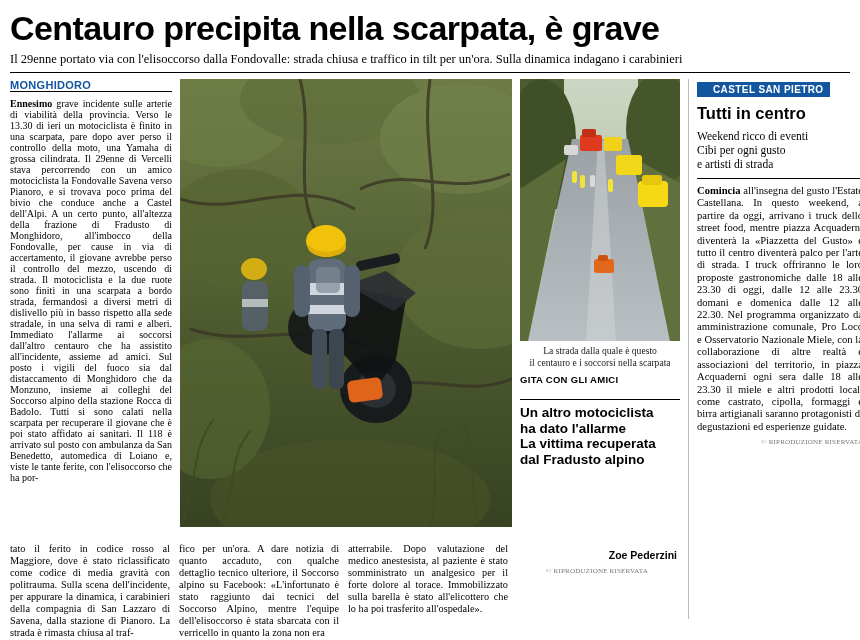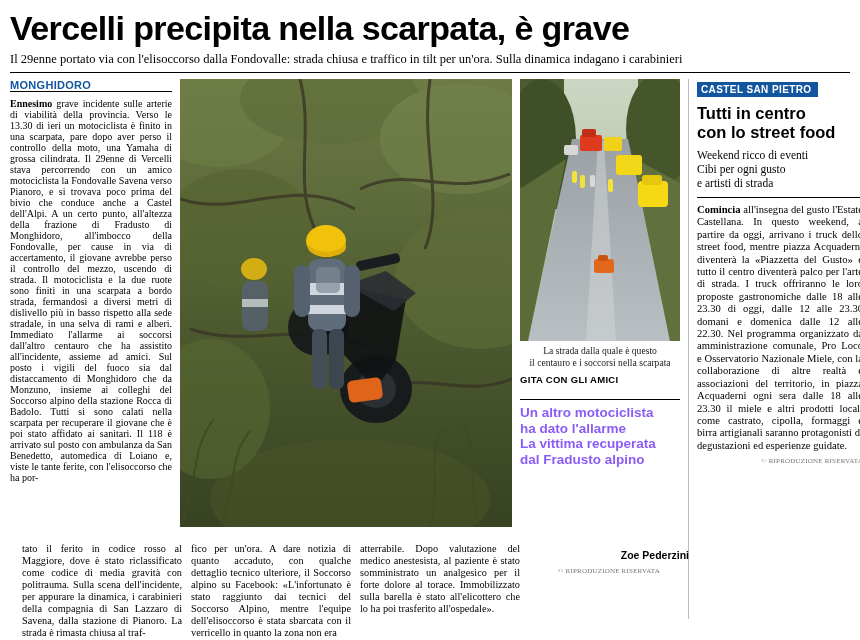--- a/index.html
+++ b/index.html
@@ -118,33 +118,33 @@
     letter-spacing: 0.3px;
     margin-top: 6px;
     border-bottom: 1px solid #000;
     padding-bottom: 14px;
   }
   .subtitle-blue {
     font-family: "Liberation Sans", sans-serif;
     font-weight: bold;
     font-size: 13.5px;
     line-height: 15.5px;
-    color: #8b5cf6;
+    color: #000000;
     margin: 5px 0 4px 0;
   }
   
   .badge {
     display: inline-block;
     background: #1356a0;
     color: #fff;
     font-family: "Liberation Sans", sans-serif;
     font-weight: bold;
     font-size: 10px;
     letter-spacing: 0.4px;
-    padding: 2px 6px 2px 4px;
+    padding: 2px 6px 2px 16px;
   }
   .right-title {
     font-family: "Liberation Sans", sans-serif;
     font-weight: bold;
     font-size: 16.5px;
     line-height: 19px;
     margin: 7px 0 6px 0;
   }
   .right-sub {
     font-size: 11.5px;
@@ -178,21 +178,21 @@
   .repro-center {
     font-size: 7px;
     color: #777;
     text-align: center;
     margin-top: 4px;
     letter-spacing: 0.2px;
   }
   
   .bottom-band {
     position: absolute;
-    left: 22px;
+    left: 10px;
     top: 543px;
     width: 672px;
     display: flex;
     gap: 9px;
   }
   .bcol {
     width: 160px;
     flex: 0 0 160px;
     font-size: 10.3px;
     line-height: 12.0px;
@@ -200,21 +200,21 @@
     hyphens: auto;
   }
   
   svg { display: block; }
 </style>
 </head>
 <body>
 
 <div class="page">
 
-  <h1 class="headline">Vercelli precipita nella scarpata, è grave</h1>
+  <h1 class="headline">Centauro precipita nella scarpata, è grave</h1>
   <div class="subhead">Il 29enne portato via con l'elisoccorso dalla Fondovalle: strada chiusa e traffico in tilt per un'ora. Sulla dinamica indagano i carabinieri</div>
   <div class="rule"></div>
 
   <div class="grid">
 
     <div class="col-left">
       <div class="kicker">MONGHIDORO</div>
       <div class="kicker-line"></div>
       <div class="body-text"><b>Ennesimo</b><span> grave incidente sulle arterie di viabilità della provincia. Verso le 13.30 di ieri un motociclista è finito in una scarpata, pare dopo aver perso il controllo della moto, una Yamaha di grossa cilindrata. Il 29enne di Vercelli stava percorrendo con un amico motociclista la Fondovalle Savena verso Pianoro, e si trovava poco prima del bivio che conduce anche a Castel dell'Alpi. A un certo punto, all'altezza della frazione di Fradusto di Monghidoro, all'imbocco della Fondovalle, per cause in via di accertamento, il giovane avrebbe perso il controllo del mezzo, uscendo di strada. Il motociclista e la due ruote sono finiti in una scarpata a bordo strada, fermandosi a diversi metri di dislivello più in basso rispetto alla sede stradale, in una selva di rami e alberi. Immediato l'allarme ai soccorsi dall'altro centauro che ha assistito all'incidente, assieme ad amici. Sul posto i vigili del fuoco sia dal distaccamento di Monghidoro che da Monzuno, insieme ai colleghi del Soccorso alpino della stazione Rocca di Badolo. Tutti si sono calati nella scarpata per recuperare il giovane che è poi stato affidato ai sanitari. Il 118 è arrivato sul posto con ambulanza da San Benedetto, automedica di Loiano e, viste le tante ferite, con l'elisoccorso che ha por-</span></div>
     </div>
@@ -352,21 +352,20 @@
         <span>ha dato l'allarme</span><br>
         <span>La vittima recuperata</span><br>
         <span>dal Fradusto alpino</span>
       </div>
     </div>
 
     <div class="col-right">
       <div class="badge">CASTEL SAN PIETRO</div>
       <div class="right-title">
         <span>Tutti in centro</span><br>
-        <span>con lo street food</span>
       </div>
       <div class="right-sub">
         <span>Weekend ricco di eventi</span><br>
         <span>Cibi per ogni gusto</span><br>
         <span>e artisti di strada</span>
       </div>
       <div class="right-rule"></div>
       <div class="right-body"><b>Comincia</b><span> all'insegna del gusto l'Estate Castellana. In questo weekend, a partire da oggi, arrivano i truck dello street food, mentre piazza Acquaderni diventerà la «Piazzetta del Gusto» e tutto il centro diventerà palco per l'arte di strada. I truck offriranno le loro proposte gastronomiche dalle 18 alle 23.30 di oggi, dalle 12 alle 23.30 domani e domenica dalle 12 alle 22.30. Nel programma organizzato da amministrazione comunale, Pro Loco e Osservatorio Nazionale Miele, con la collaborazione di altre realtà e associazioni del territorio, in piazza Acquaderni ogni sera dalle 18 alle 23.30 il miele e altri prodotti locali come castrato, cipolla, formaggi e birra artigianali saranno protagonisti di degustazioni ed esperienze guidate.</span></div>
       <div class="repro">© RIPRODUZIONE RISERVATA</div>
     </div>

